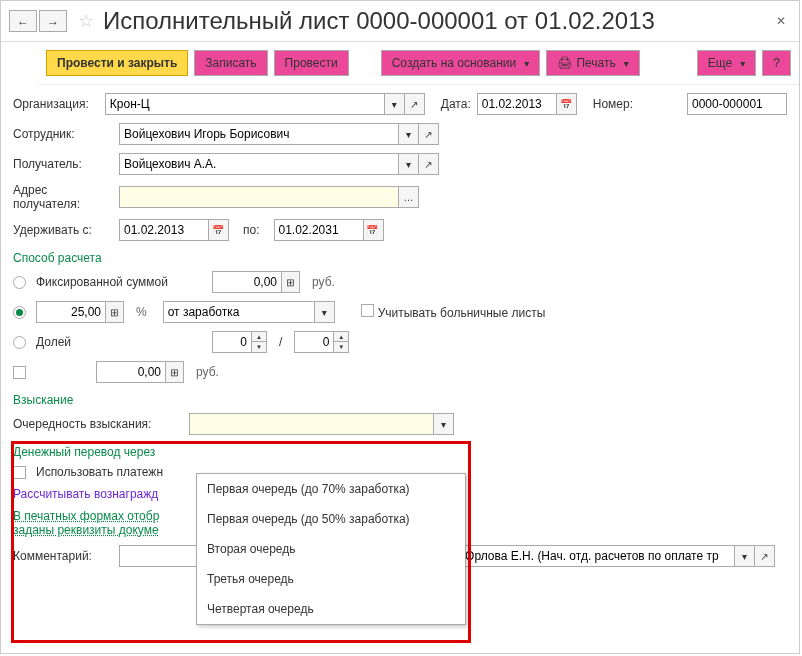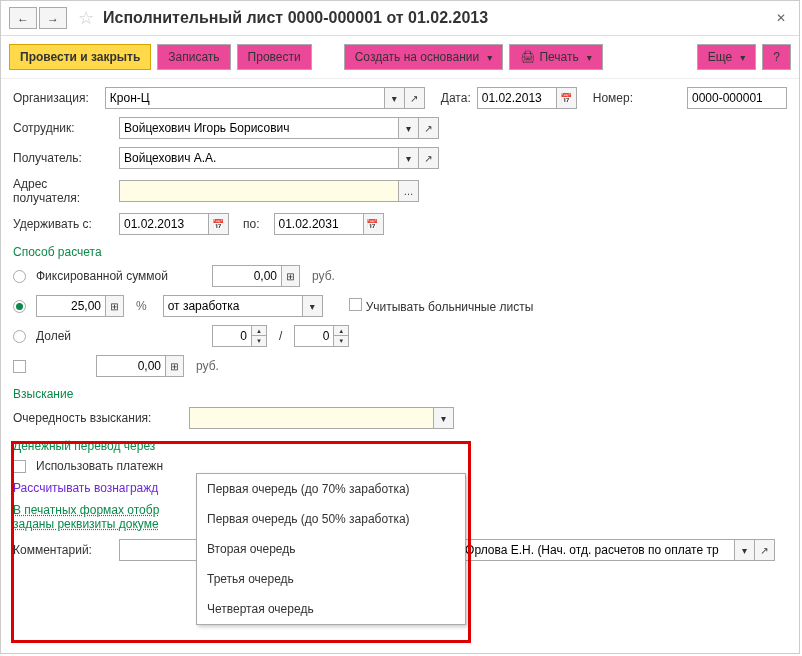--- a/index.html
+++ b/index.html
@@ -40,39 +40,40 @@
   .star-icon {
     width: 18px; height: 18px;
     margin: 0 8px;
     display: inline-flex;
     align-items: center;
     justify-content: center;
     color: #ccc;
     font-size: 18px;
   }
   .title {
-    font-size: 16px;
-    font-weight: bold;
+    font-size: 24px;
+    font-weight: normal;
     flex: 1;
   }
   .close-btn {
     width: 20px;
     height: 20px;
     display: inline-flex;
     align-items: center;
     justify-content: center;
     cursor: pointer;
     color: #666;
   }
   .toolbar {
     display: flex;
     align-items: flex-start;
     padding: 8px;
     gap: 6px;
     border-bottom: 1px solid #eee;
+    margin-left: 37px;
   }
   .btn {
     border: 1px solid #aaa;
     background: #ec4899;
     padding: 5px 10px;
     cursor: pointer;
     display: inline-flex;
     align-items: center;
     gap: 4px;
     font-size: 12px;
@@ -327,21 +328,21 @@
     </div>
 
     <div class="radio-row">
       <span class="radio checked"></span>
       <div class="input-group">
         <input class="num-input" value="25,00" style="">
         <span class="calc-icon">⊞</span>
       </div>
       <span class="unit">%</span>
       <div class="input-group" style="margin-left:10px">
-        <input class="text-input" style="width: 140px;" value="от заработка">
+        <input class="text-input" style="width: 152px;" value="от заработка">
         <div class="input-btn">▾</div>
       </div>
       <span style="margin-left:20px"><span class="checkbox"></span><span>Учитывать больничные листы</span></span>
     </div>
 
     <div class="radio-row">
       <span class="radio"></span>
       <span style="width:170px">Долей</span>
       <div class="input-group">
         <input class="num-input" style="width: 40px;" value="0">

